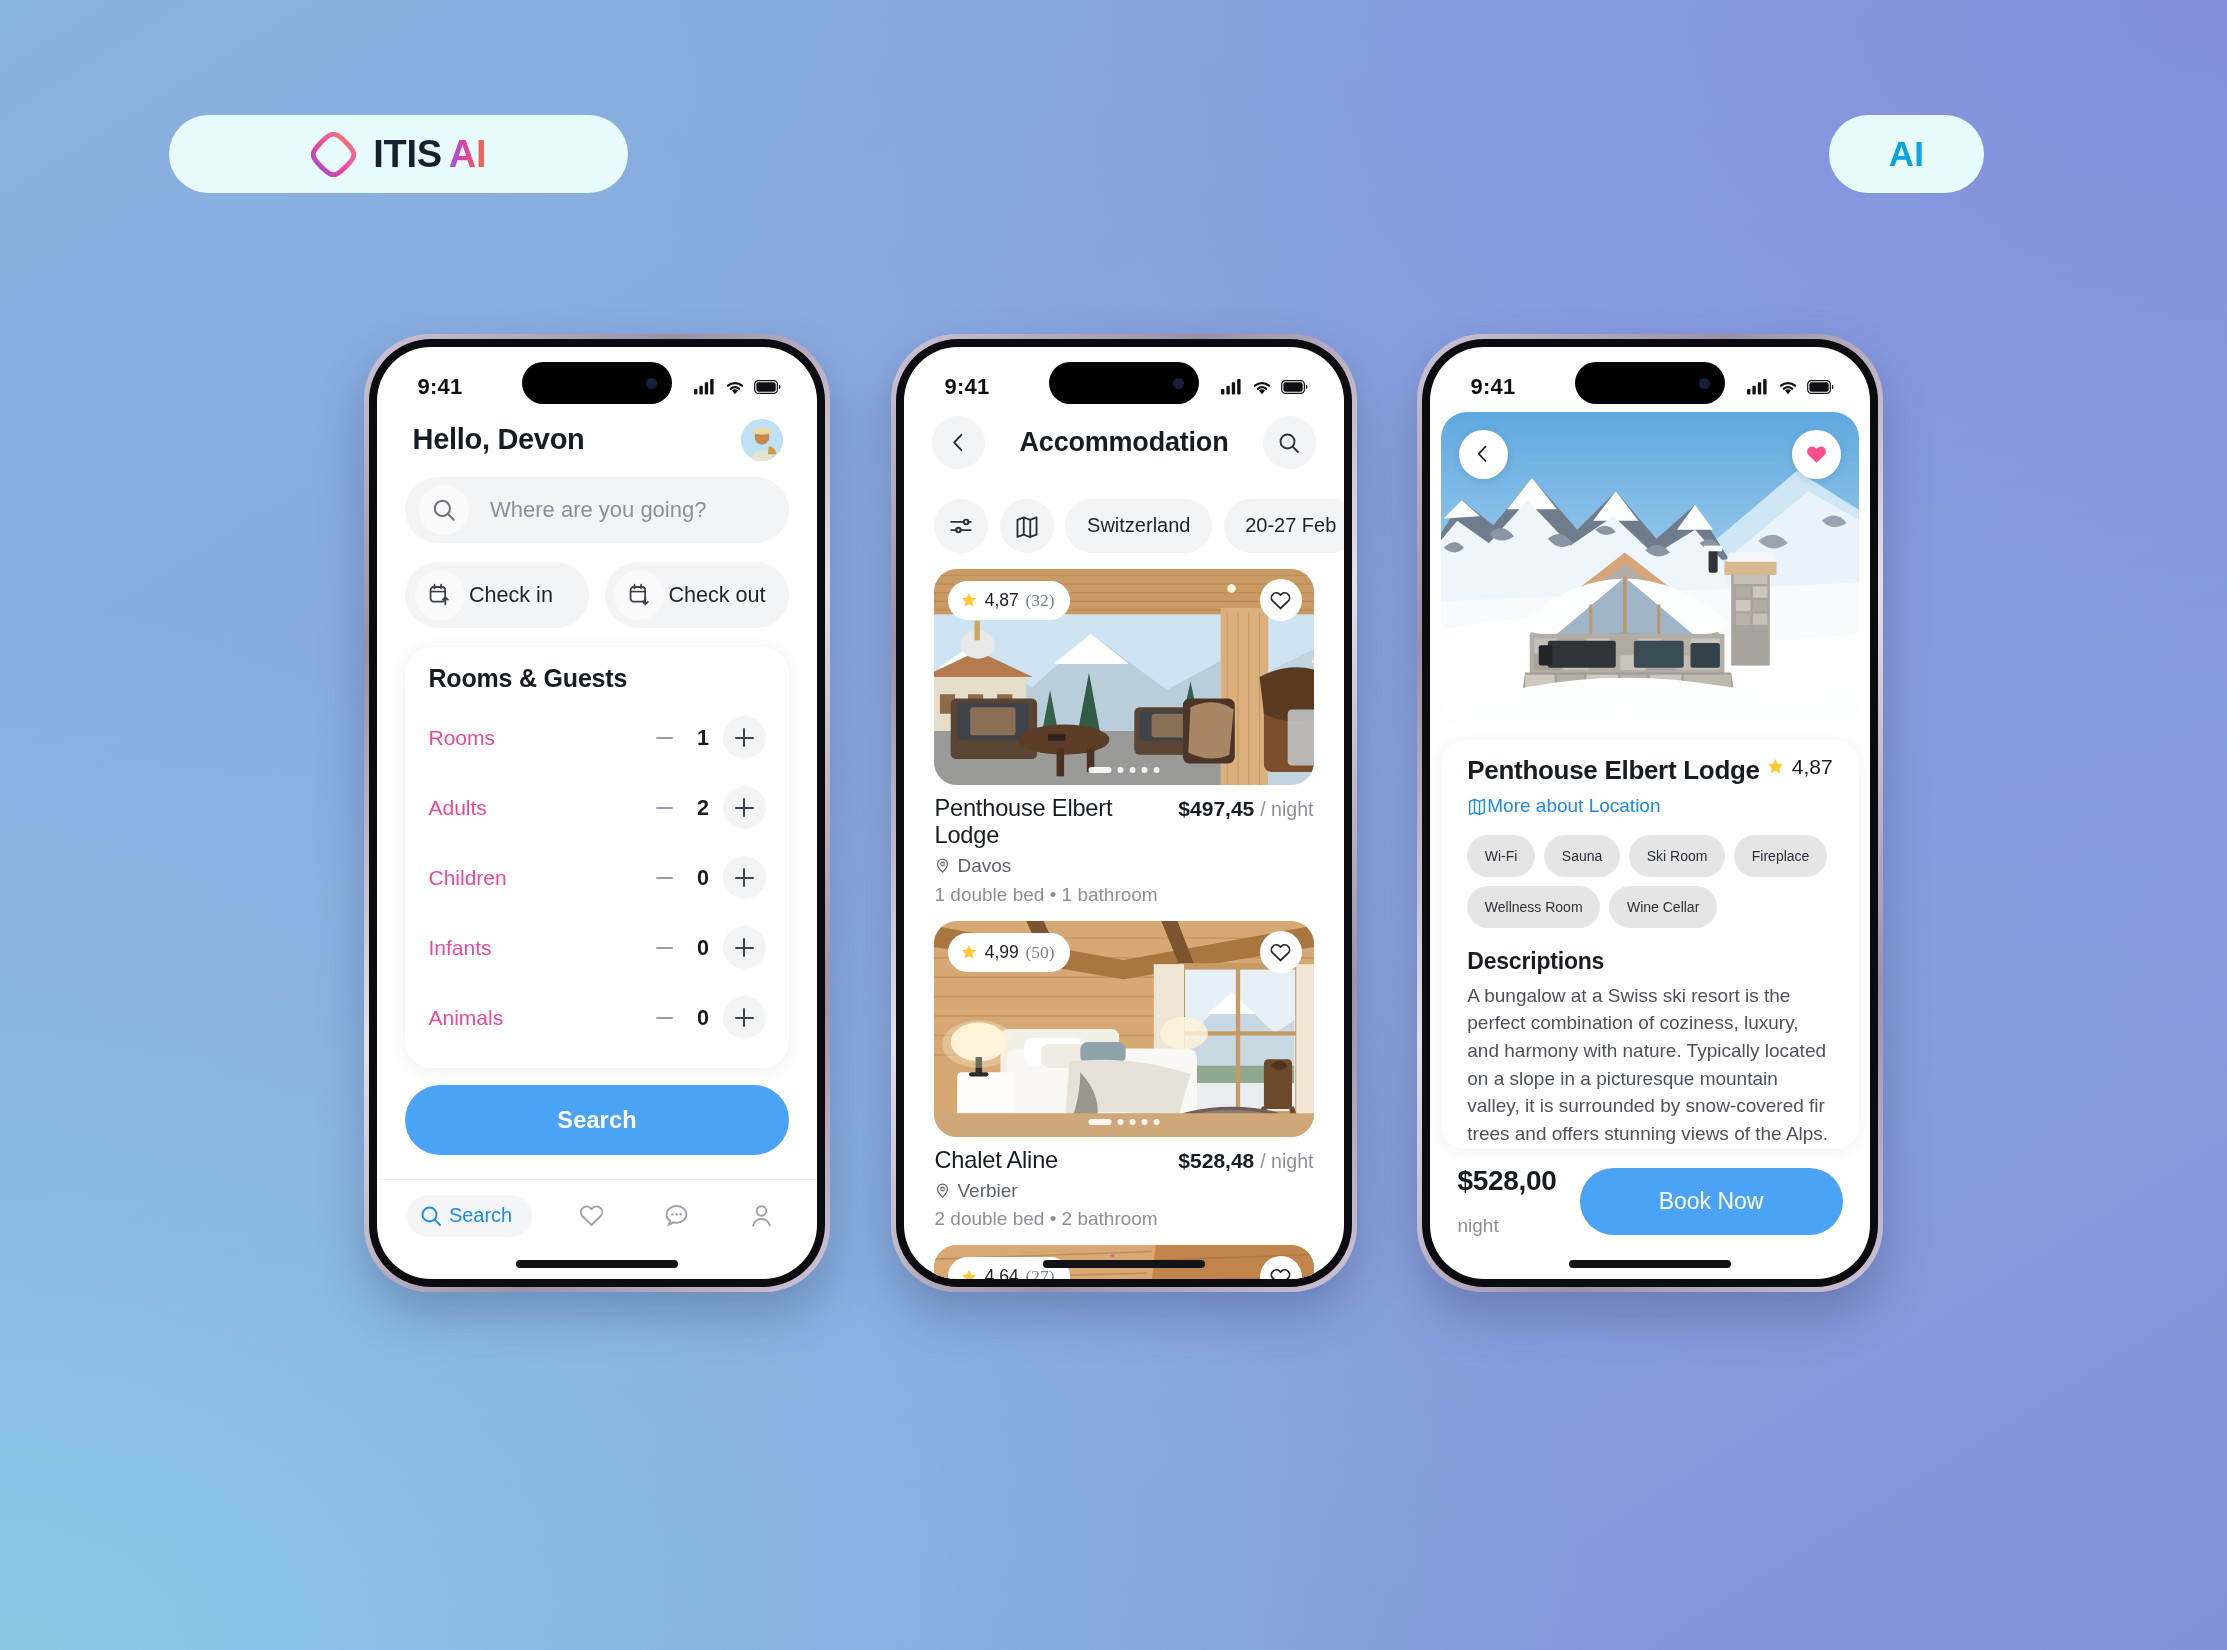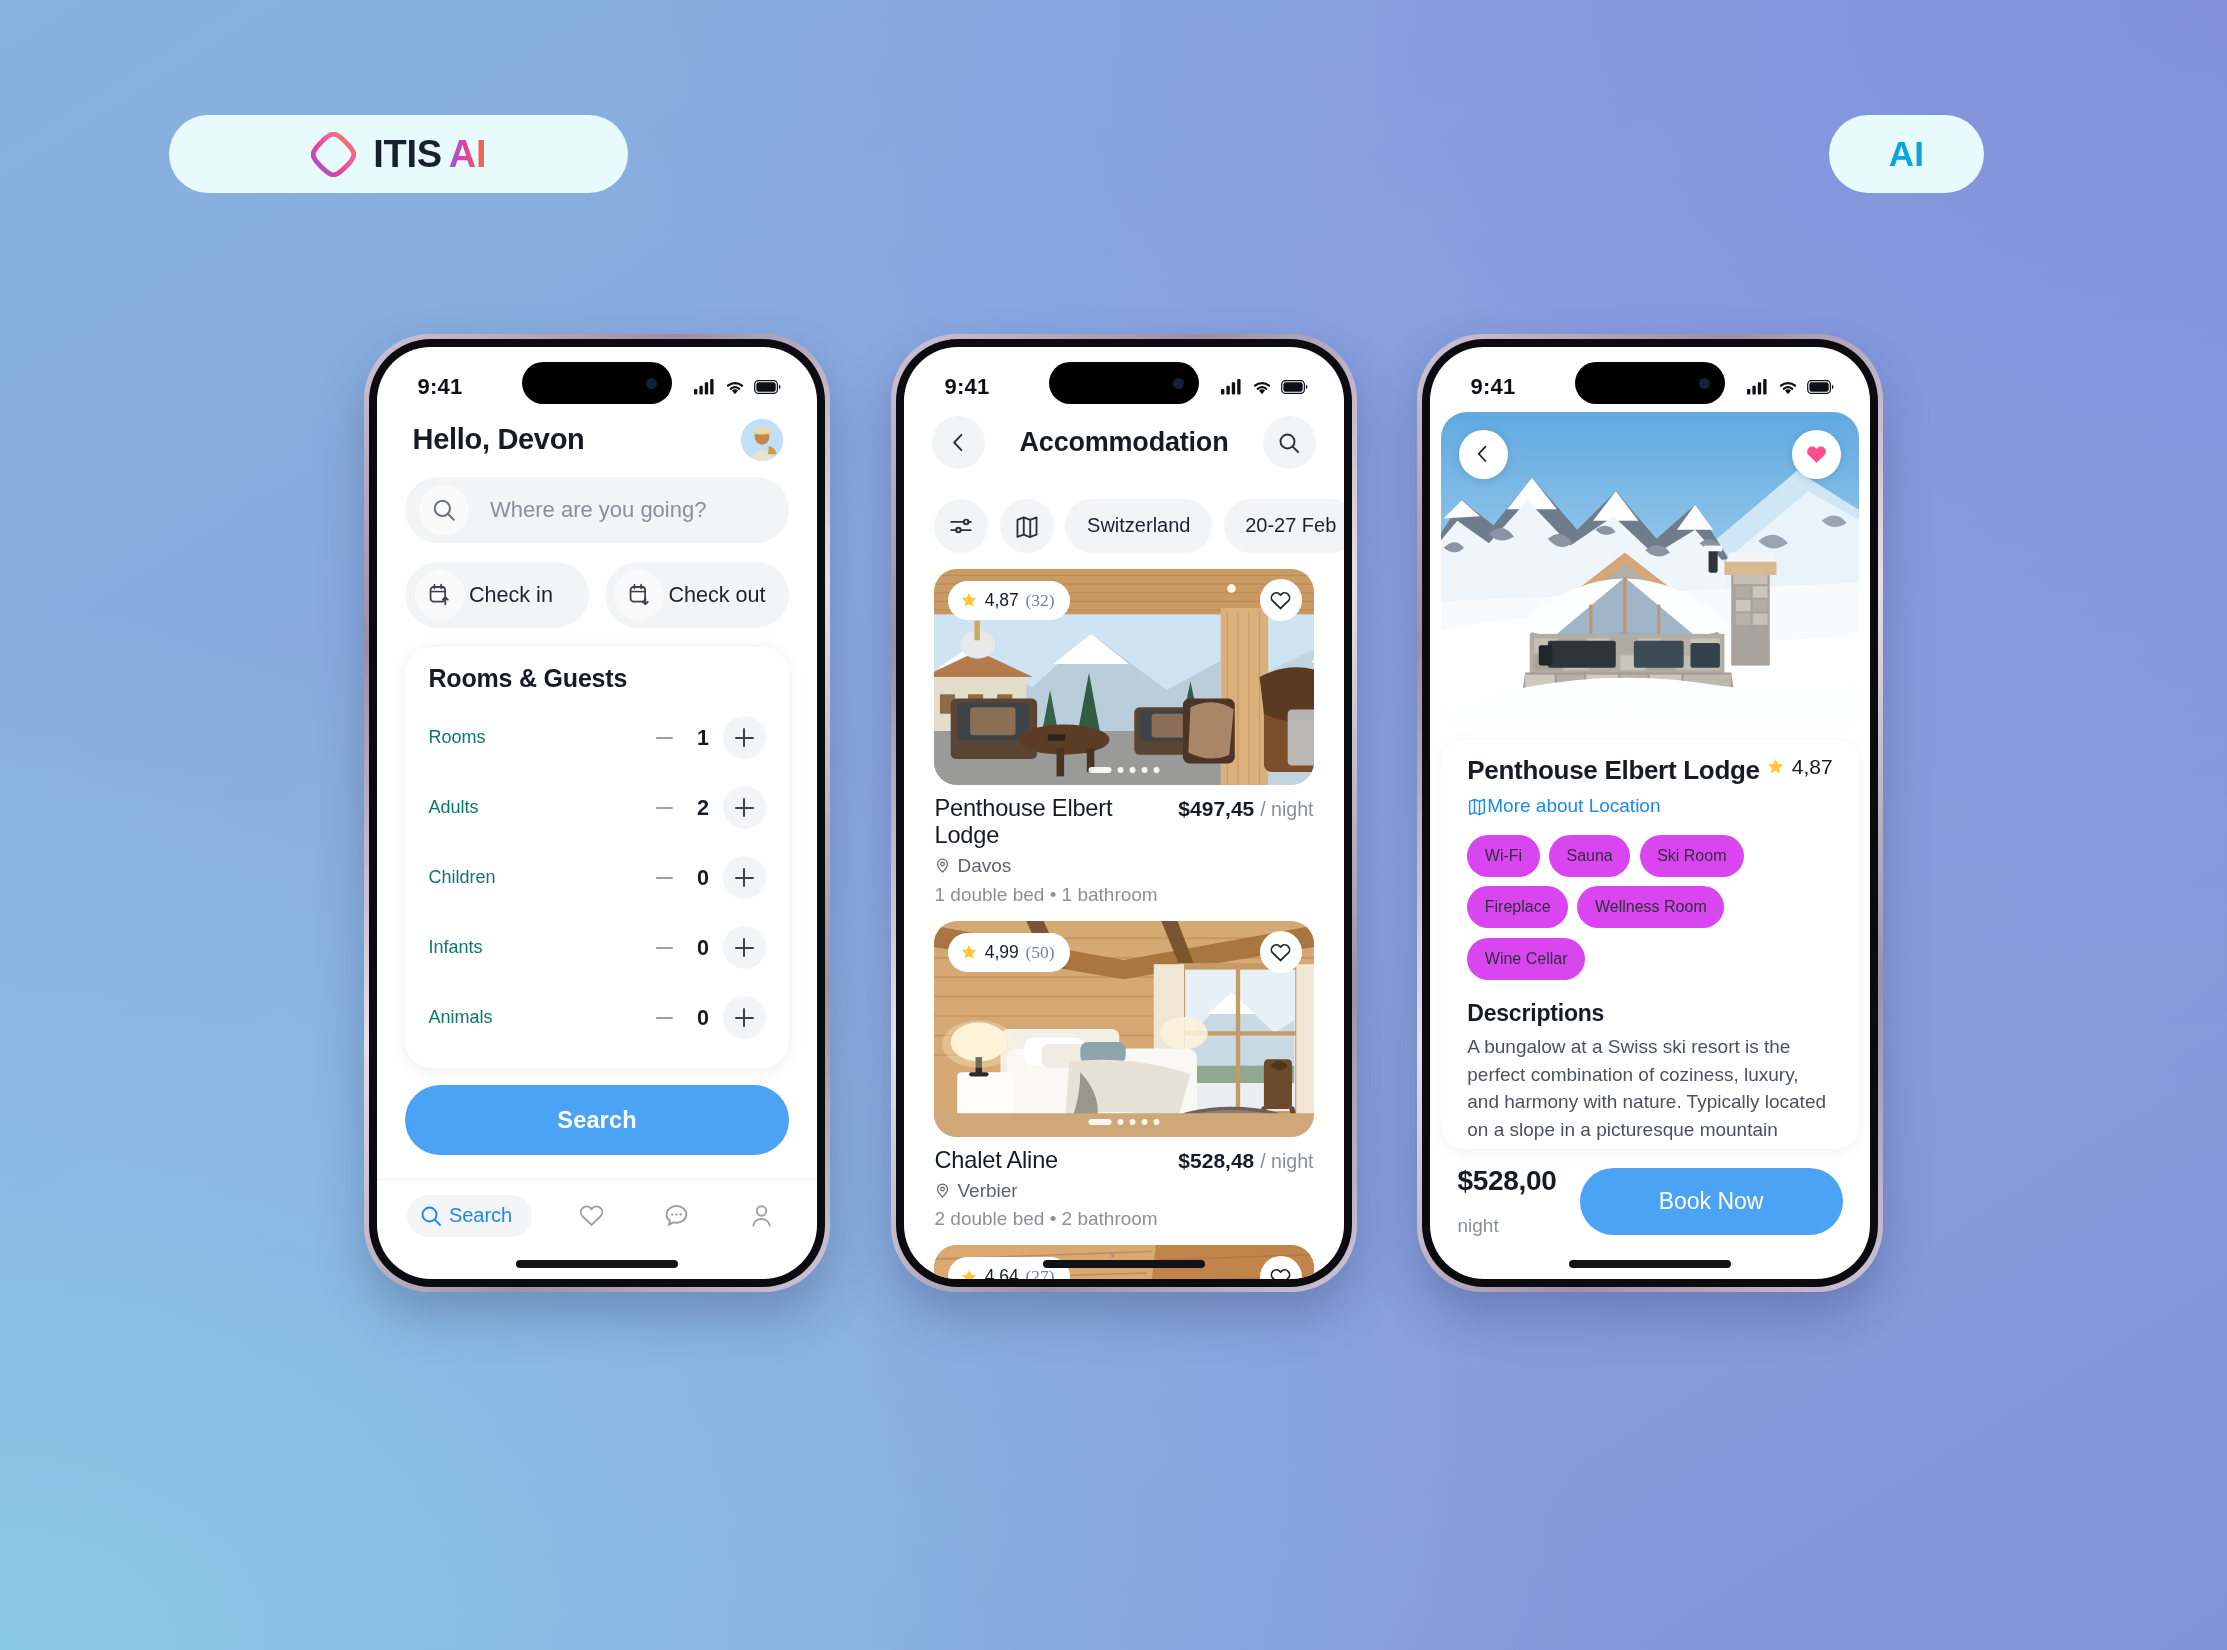--- a/index.html
+++ b/index.html
@@ -111,21 +111,21 @@
   .rg-card {
     margin: 15px 28px 0; background: #fff; border-radius: 27px;
     box-shadow: 0 2.7px 17.5px rgba(25,35,70,0.07);
     padding: 17.5px 23px 15px 23px; position: relative;
   }
   .rg-title { font-size: 25px; font-weight: 700; color: #171c24; margin-bottom: 9.4px; letter-spacing: -0.2px; }
   .rg-row {
     display: flex; align-items: center; justify-content: space-between;
     height: 70px;
   }
-  .rg-label { font-size: 18px; color: #0f766e; }
+  .rg-label { font-size: 21px; color: #ec4899; }
   .stepper { display: flex; align-items: center; gap: 0; }
   .minus {
     width: 38px; height: 38px; display:flex; align-items:center; justify-content:center;
   }
   .minus i { display:block; width: 17.5px; height: 2px; background: #9ba0aa; border-radius: 1.3px; }
   .stepval { width: 39px; text-align: center; font-size: 21.6px; font-weight: 600; color: #171c24; }
   .plus {
     width: 43px; height: 43px; border-radius: 50%; background: #f3f4f6;
     display:flex; align-items:center; justify-content:center; position: relative;
   }
@@ -230,23 +230,23 @@
     padding: 15px 26px 13.5px; flex: 1; overflow: hidden;
     box-shadow: 0 2.7px 15px rgba(25,35,70,0.06);
   }
   .p3-titlerow { display: flex; align-items: flex-start; justify-content: space-between; }
   .p3-title { font-size: 26px; font-weight: 700; color: #171c24; letter-spacing: -0.3px; }
   .p3-rating { display: flex; align-items: center; gap: 6.7px; font-size: 21px; color: #171c24; font-weight: 500; }
   .p3-loclink { display: flex; align-items: center; margin-top: 9.4px; }
   .p3-loclink span { font-size: 19px; color: #1c89ef; }
   .tagwrap { display: flex; flex-wrap: wrap; gap: 9.4px; margin-top: 17.5px; }
   .tag {
-    height: 42px; border-radius: 21px; background: #d946ef;
+    height: 42px; border-radius: 21px; background: #e5e5e5;
     display: flex; align-items: center; padding: 0 17.5px;
-    font-size: 16px; color: #2c313a;
+    font-size: 14px; color: #2c313a;
   }
   .desc-h { font-size: 23px; font-weight: 700; color: #171c24; margin-top: 20px; letter-spacing: -0.2px; }
   .desc-b { font-size: 19px; line-height: 1.45; color: #4c525d; margin-top: 6.7px; }
   .bookbar {
     display: flex; align-items: center; gap: 23px;
     padding: 16px 27px 0; flex: 0 0 auto;
   }
   .bb-price { font-size: 28px; font-weight: 700; color: #171c24; letter-spacing: -0.3px; }
   .bb-unit { font-size: 19px; color: #8b8f99; margin-top: 18px; }
   .bb-btn {

